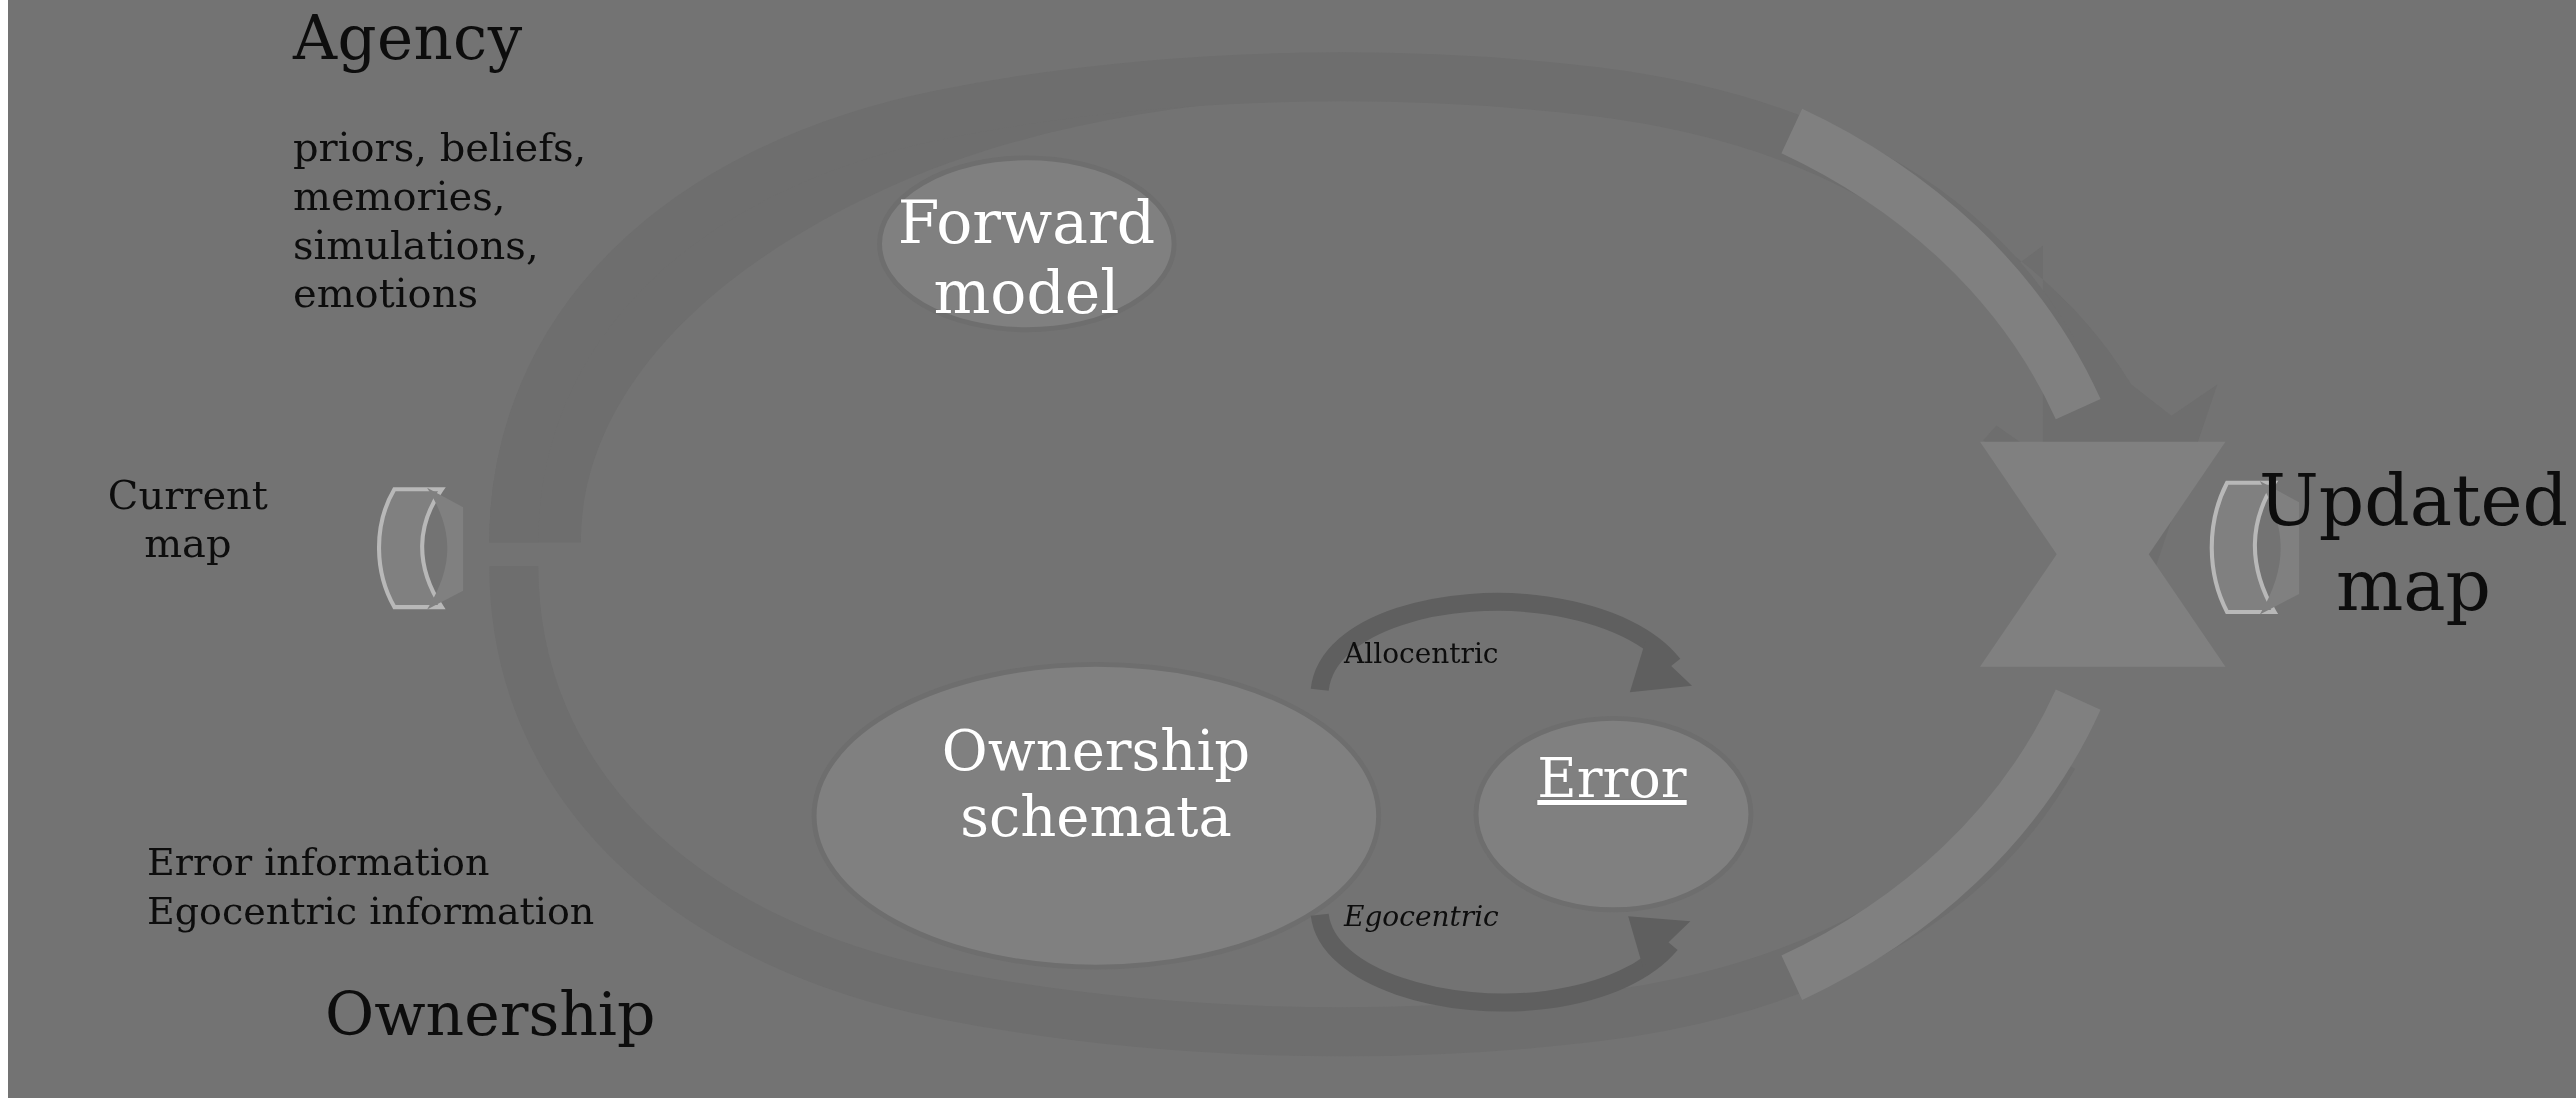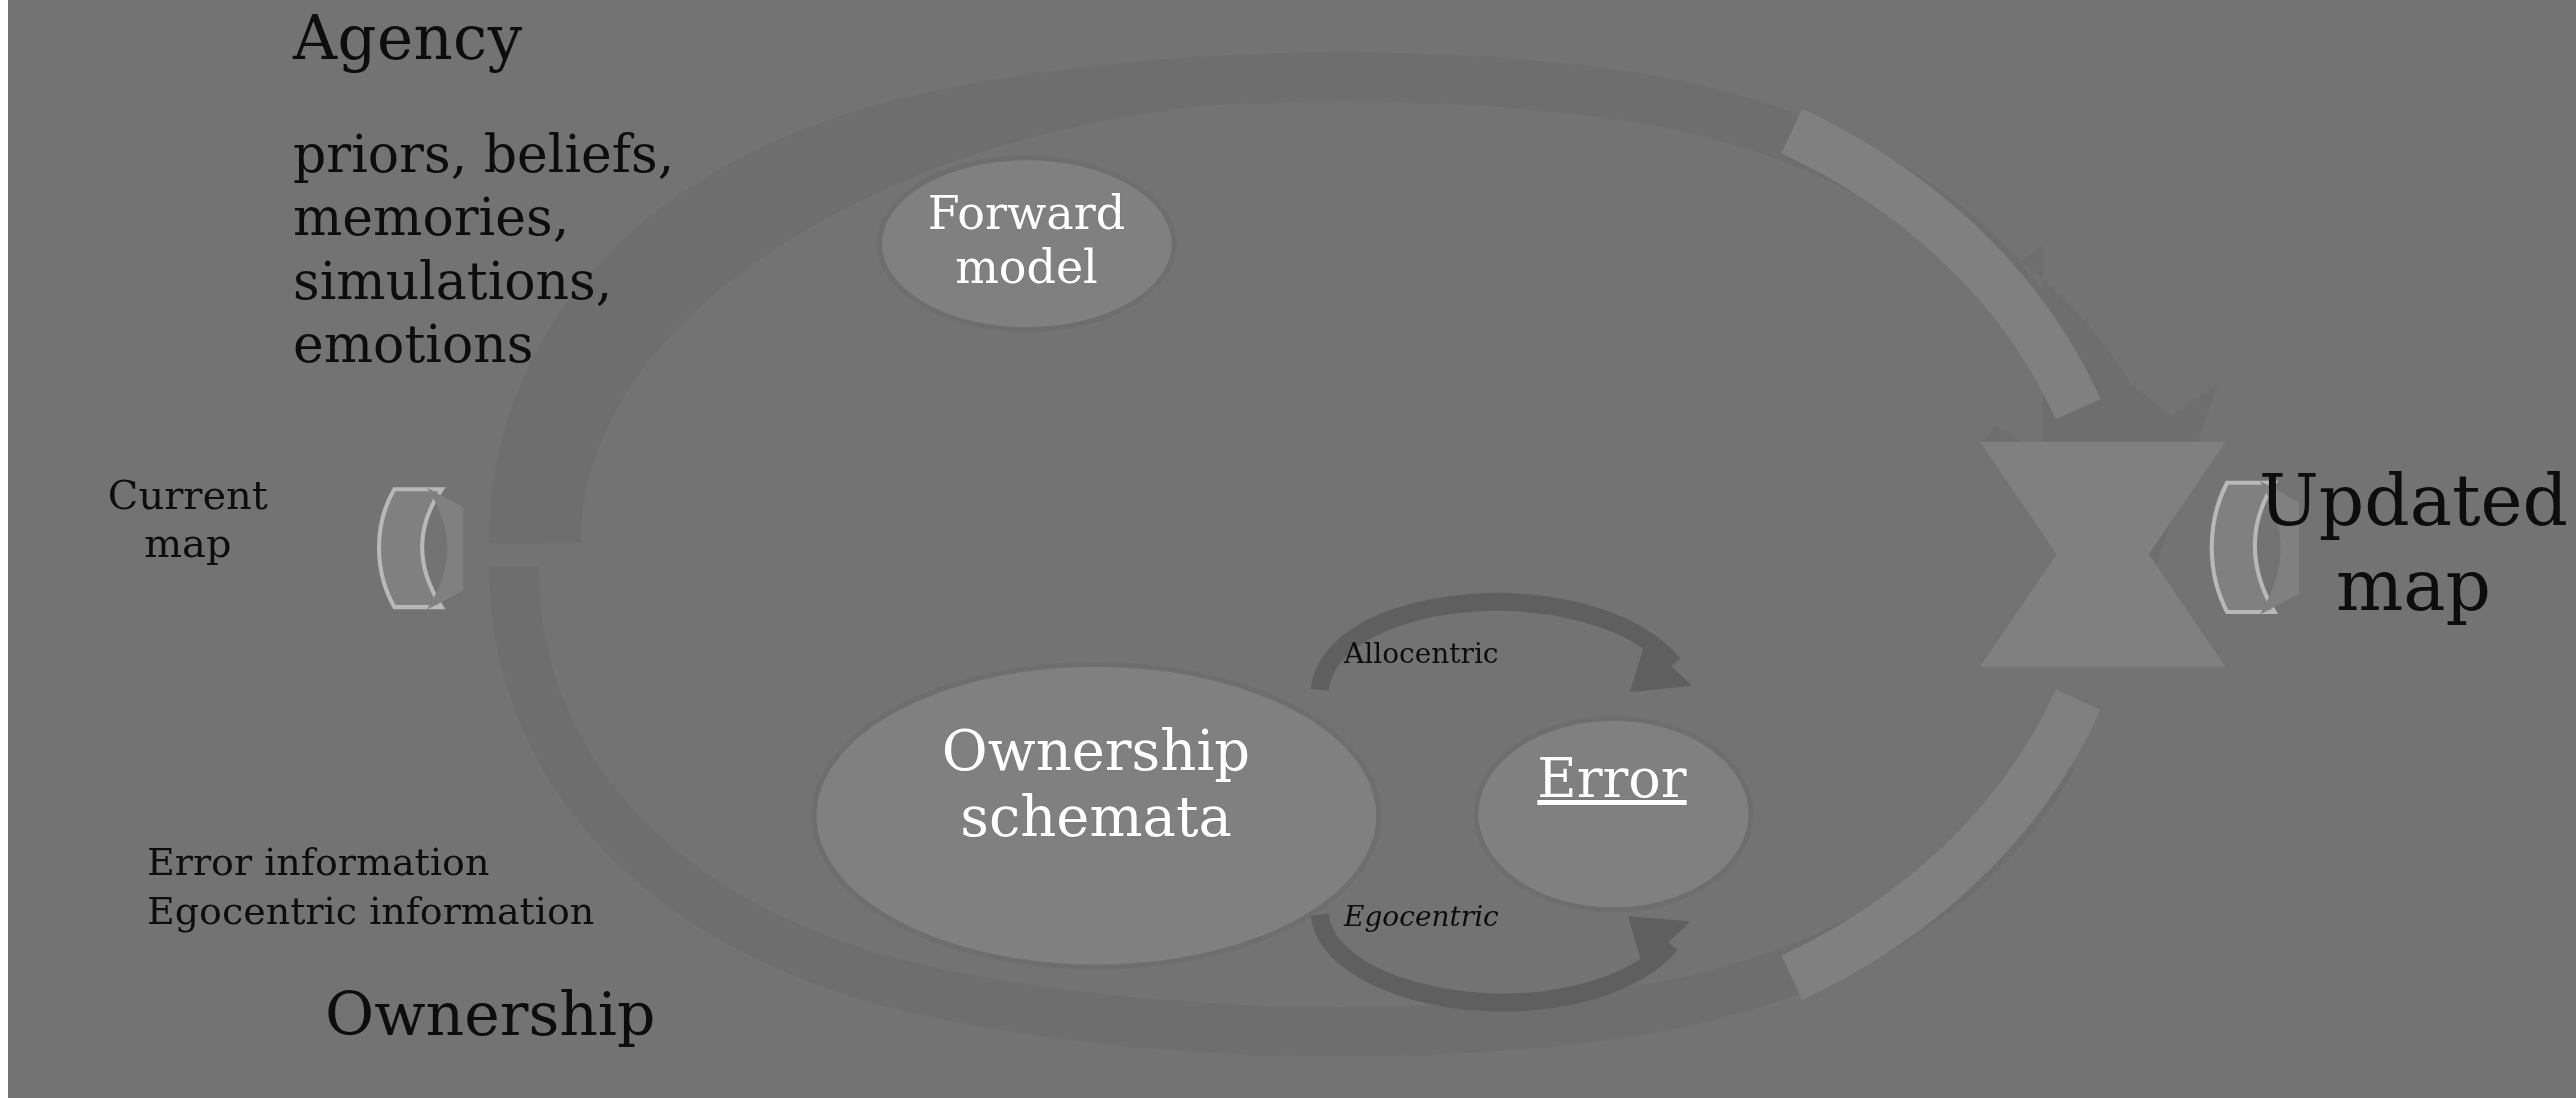--- a/index.html
+++ b/index.html
@@ -32,21 +32,21 @@
   }
   #agency-title {
     left: 285px;
     top: 1.6px;
     font-size: 61px;
     letter-spacing: 0.4px;
   }
   #agency-list {
     left: 285px;
     top: 123px;
-    font-size: 52px;
+    font-size: 40px;
     line-height: 1.22;
   }
   #current-map-label {
     left: 16.4px;
     top: 471px;
     font-size: 40px;
     text-align: center;
     width: 327px;
     line-height: 1.2;
   }
@@ -75,21 +75,21 @@
     font-family: "DejaVu Serif", "Liberation Serif", serif;
     text-align: center;
     white-space: pre;
     line-height: 1.17;
     text-shadow: 0 0 1.6px rgba(0,0,0,0.10);
   }
   #forward-model-text {
     left: 871px;
     top: 187px;
     width: 295px;
-    font-size: 46px;
+    font-size: 60px;
   }
   #ownership-schemata-text {
     left: 773px;
     top: 718px;
     width: 630px;
     font-size: 56px;
   }
   #error-text {
     left: 1473px;
     top: 747px;

